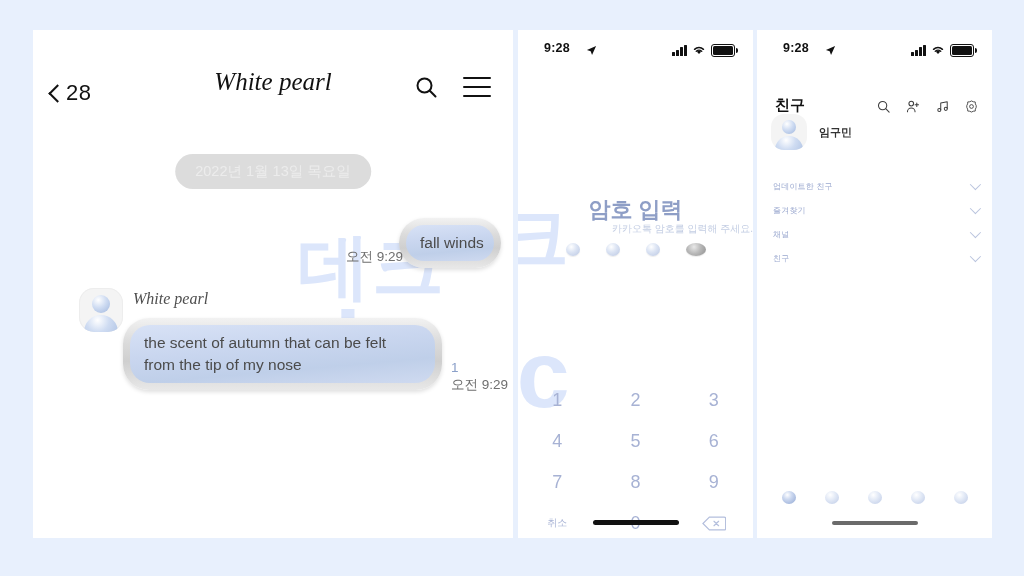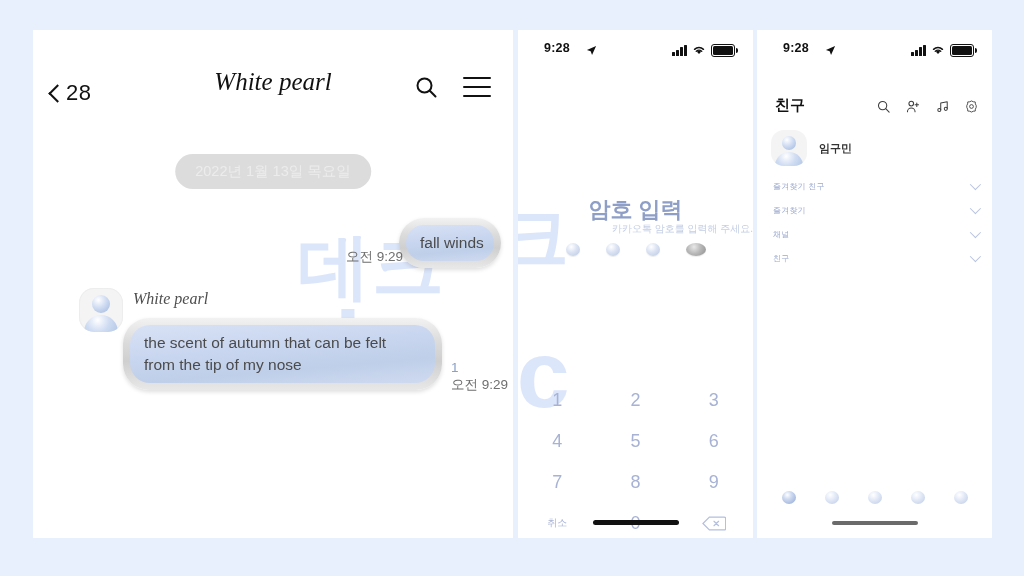--- a/index.html
+++ b/index.html
@@ -99,21 +99,21 @@
   .pass-wm-a{position:absolute;left:-110px;top:290px;font-size:95px;font-weight:bold;color:#dce6fb;letter-spacing:-1px;}
   .keypad{position:absolute;left:0;top:358px;width:100%;display:grid;grid-template-columns:repeat(3,1fr);row-gap:17px;}
   .key{height:24px;display:flex;align-items:center;justify-content:center;font-size:18px;color:#a7b2d4;}
   .key.small{font-size:10px;}
   .bksp{width:24px;height:15px;}
 
   
   #panel-friends{left:757px;top:30px;width:235px;height:508px;}
   .fr-title{position:absolute;left:18px;top:66px;font-size:15px;font-weight:bold;color:#111;}
   .fr-icons{position:absolute;right:14px;top:69px;display:flex;align-items:center;gap:16px;}
-  .fr-profile{position:absolute;left:14px;top:100px;display:flex;align-items:center;gap:12px;}
+  .fr-profile{position:absolute;left:14px;top:84px;display:flex;align-items:center;gap:12px;}
   .fr-av{position:relative;width:36px;height:36px;border-radius:13px;background:#f4f4f4;overflow:hidden;}
   .fr-av .av-head{left:11px;top:6px;width:14px;height:14px;}
   .fr-av .av-body{left:4px;top:22px;width:28px;height:21px;border-radius:14px 14px 5px 5px;}
   .fr-name{font-size:11px;color:#333;font-weight:bold;}
   .fr-list{position:absolute;left:0;top:144px;width:100%;}
   .fr-row{position:relative;height:24px;display:flex;align-items:center;}
   .fr-row-label{position:absolute;left:16px;font-size:8px;color:#9aa8cf;letter-spacing:.2px;}
   .fr-chev{position:absolute;right:14px;width:7px;height:7px;border-right:1.2px solid #b9c3dd;border-bottom:1.2px solid #b9c3dd;transform:rotate(45deg) translateY(-2px);}
   .tabbar{position:absolute;left:0;bottom:34px;width:100%;display:flex;justify-content:space-around;padding:0 10px;box-sizing:border-box;}
   .tab-dot{width:14px;height:13px;border-radius:50%;
@@ -318,21 +318,21 @@
     <div class="fr-profile">
       <div class="fr-av">
         <div class="av-head"></div>
         <div class="av-body"></div>
       </div>
       <div class="fr-name">임구민</div>
     </div>
 
     <div class="fr-list" id="friends-sections">
         <div class="fr-row">
-          <span class="fr-row-label">즐겨찾기 친구</span>
+          <span class="fr-row-label">업데이트한 친구</span>
           <span class="fr-chev"></span>
         </div>
         <div class="fr-row">
           <span class="fr-row-label">즐겨찾기</span>
           <span class="fr-chev"></span>
         </div>
         <div class="fr-row">
           <span class="fr-row-label">채널</span>
           <span class="fr-chev"></span>
         </div>

